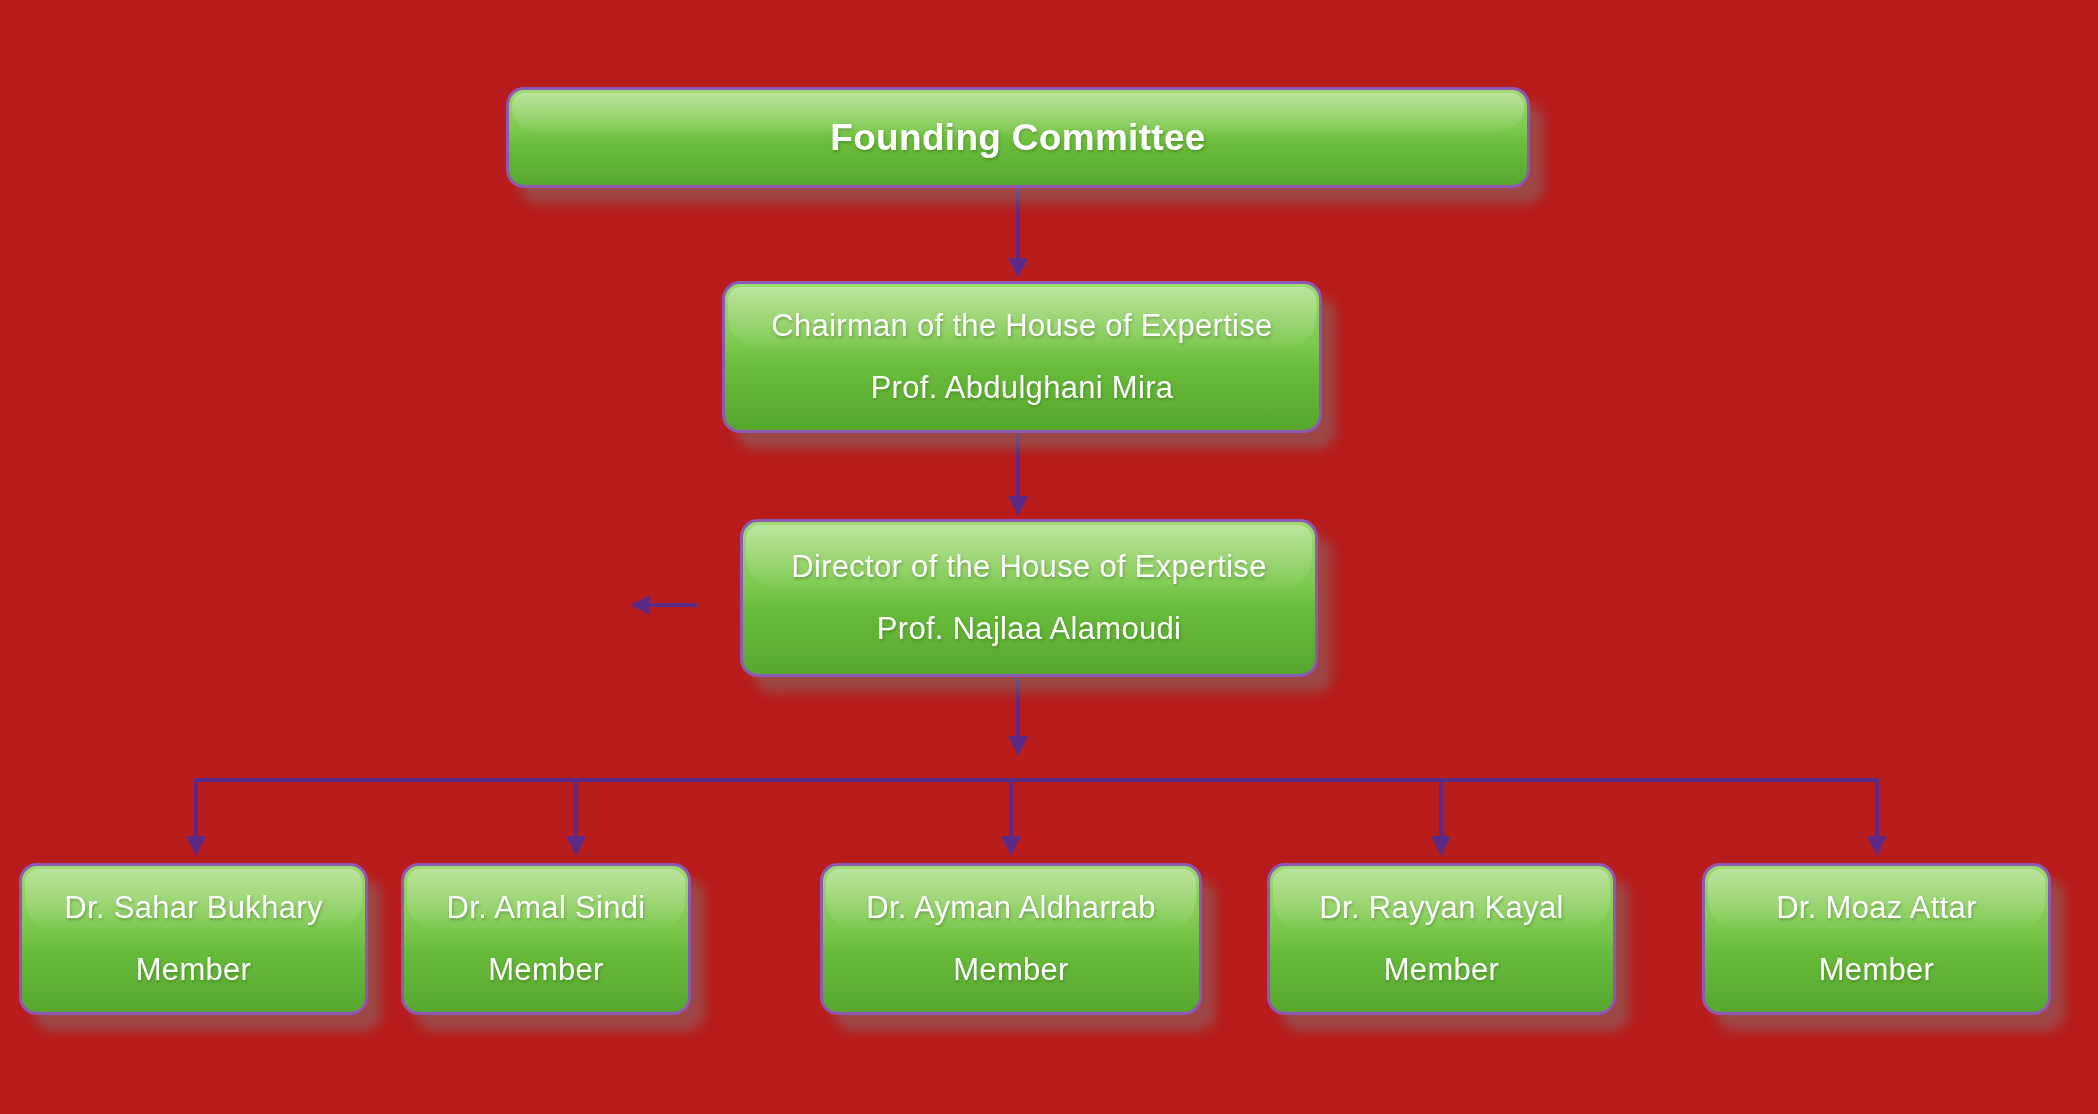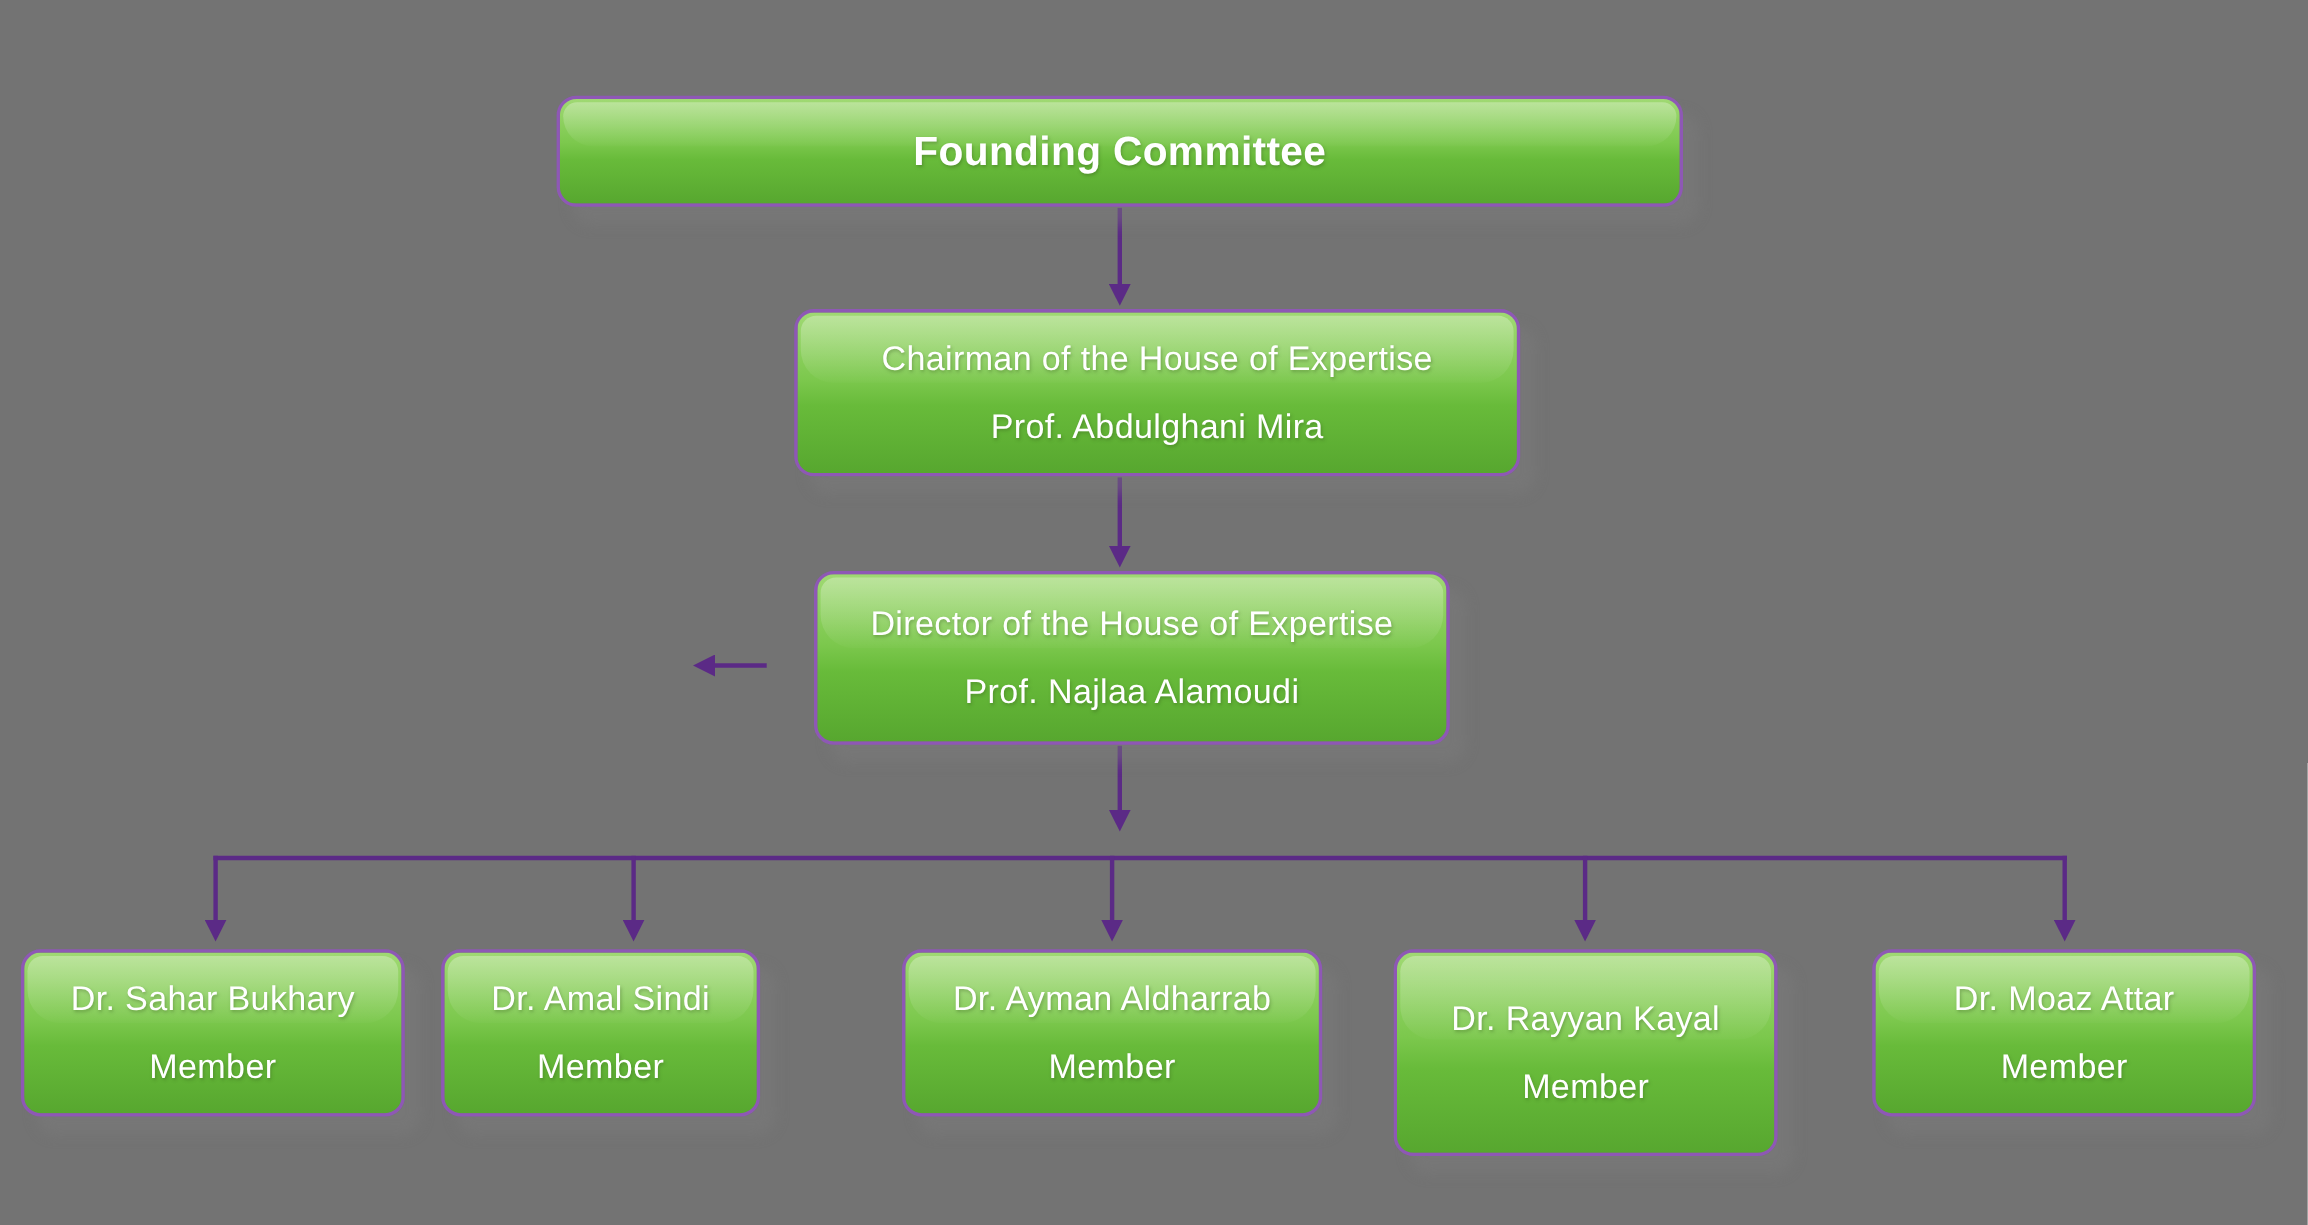--- a/index.html
+++ b/index.html
@@ -4,21 +4,21 @@
 <style>
   html, body {
     margin: 0;
     padding: 0;
     background: #ffffff;
   }
   .stage {
     position: relative;
     width: 2098px;
     height: 1114px;
-    background: #737373;
+    background: #b91c1c;
     font-family: "Liberation Sans", sans-serif;
     overflow: hidden;
   }
   .connectors {
     position: absolute;
     left: 0;
     top: 0;
     pointer-events: none;
   }
   .node {
@@ -52,27 +52,27 @@
     letter-spacing: 0.3px;
     text-shadow: 1px 2px 3px rgba(50,80,25,0.35);
     white-space: nowrap;
   }
   .node .title {
     font-size: 37px;
     font-weight: bold;
   }
   
   .founding  { left: 506px;  top: 87px;  width: 1024px; height: 101px; }
-  .chairman  { left: 722px;  top: 281px; width: 660px;  height: 152px; text-align: right; }
+  .chairman  { left: 722px;  top: 281px; width: 600px;  height: 152px; text-align: right; }
   .director  { left: 740px;  top: 519px; width: 578px;  height: 158px; justify-content: center; }
   .executive { left: 63px;   top: 553px; width: 530px;  height: 104px; }
   .m1 { left: 19px;   top: 863px; width: 349px; height: 152px; }
   .m2 { left: 401px;  top: 863px; width: 290px; height: 152px; }
   .m3 { left: 820px;  top: 863px; width: 382px; height: 152px; text-align: right; }
-  .m4 { left: 1267px; top: 863px; width: 349px; height: 188px; }
+  .m4 { left: 1267px; top: 863px; width: 349px; height: 152px; }
   .m5 { left: 1702px; top: 863px; width: 349px; height: 152px; text-align: right; }
 </style>
 </head>
 <body>
 
 <div class="stage">
 
   <svg class="connectors" width="2098" height="1114" viewBox="0 0 2098 1114">
     <defs>
       <marker id="arrow" viewBox="0 0 10 10" refX="2" refY="5" markerWidth="5" markerHeight="5" orient="auto">

